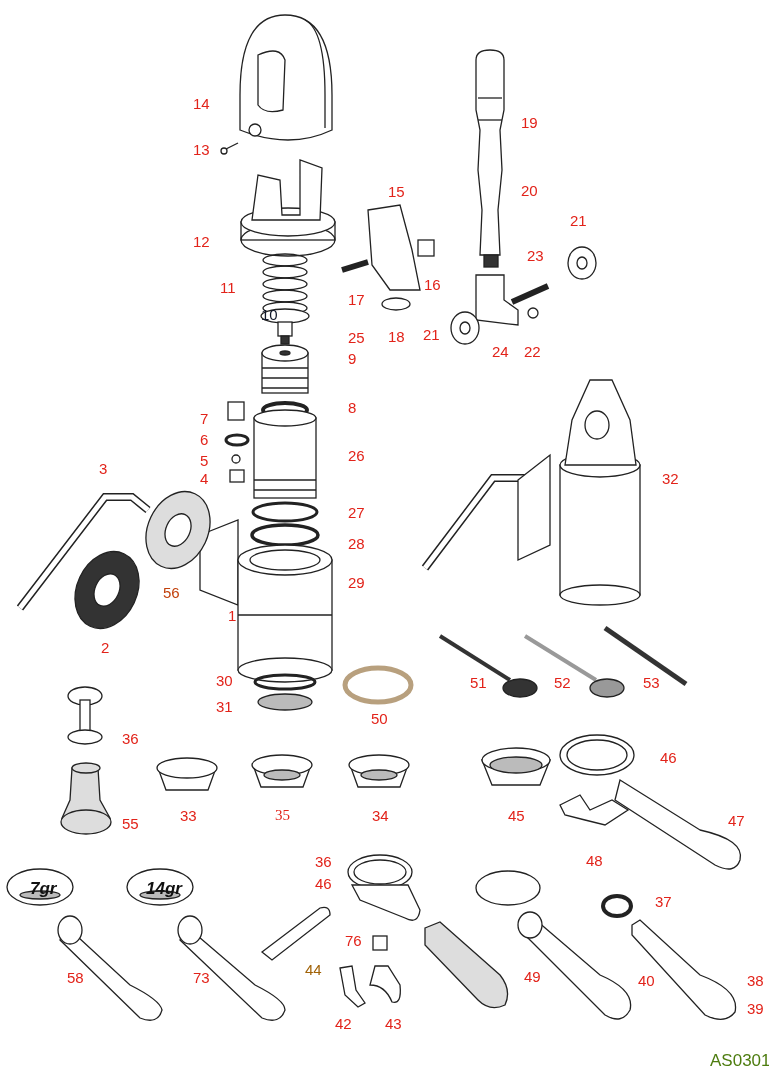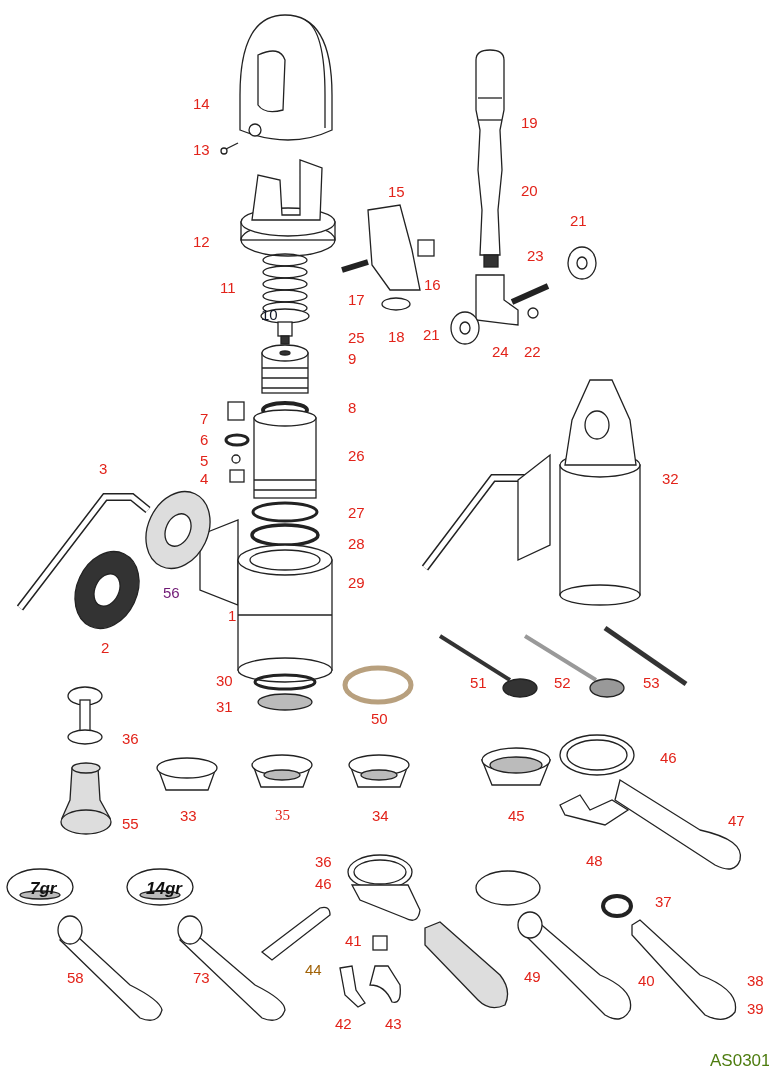--- a/index.html
+++ b/index.html
@@ -235,21 +235,21 @@
 <span class="lbl" style="left: 200px; top: 411px; color: rgb(226, 35, 26);">7</span>
 <span class="lbl" style="left: 200px; top: 432px; color: rgb(226, 35, 26);">6</span>
 <span class="lbl" style="left: 200px; top: 453px; color: rgb(226, 35, 26);">5</span>
 <span class="lbl" style="left: 200px; top: 471px; color: rgb(226, 35, 26);">4</span>
 <span class="lbl" style="left: 348px; top: 448px; color: rgb(226, 35, 26);">26</span>
 <span class="lbl" style="left: 348px; top: 505px; color: rgb(226, 35, 26);">27</span>
 <span class="lbl" style="left: 348px; top: 536px; color: rgb(226, 35, 26);">28</span>
 <span class="lbl" style="left: 348px; top: 575px; color: rgb(226, 35, 26);">29</span>
 <span class="lbl" style="left: 228px; top: 608px; color: rgb(226, 35, 26);">1</span>
 <span class="lbl" style="left: 99px; top: 461px; color: rgb(226, 35, 26);">3</span>
-<span class="lbl" style="left: 163px; top: 585px; color: #701a75;">56</span>
+<span class="lbl" style="left: 163px; top: 585px; color: #c2410c;">56</span>
 <span class="lbl" style="left: 101px; top: 640px; color: rgb(226, 35, 26);">2</span>
 <span class="lbl" style="left: 216px; top: 673px; color: rgb(226, 35, 26);">30</span>
 <span class="lbl" style="left: 216px; top: 699px; color: rgb(226, 35, 26);">31</span>
 <span class="lbl" style="left: 388px; top: 184px; color: rgb(226, 35, 26);">15</span>
 <span class="lbl" style="left: 424px; top: 277px; color: rgb(226, 35, 26);">16</span>
 <span class="lbl" style="left: 348px; top: 292px; color: rgb(226, 35, 26);">17</span>
 <span class="lbl" style="left: 388px; top: 329px; color: rgb(226, 35, 26);">18</span>
 <span class="lbl" style="left: 521px; top: 115px; color: rgb(226, 35, 26);">19</span>
 <span class="lbl" style="left: 521px; top: 183px; color: rgb(226, 35, 26);">20</span>
 <span class="lbl" style="left: 570px; top: 213px; color: rgb(226, 35, 26);">21</span>
@@ -266,21 +266,21 @@
 <span class="lbl" style="left: 122px; top: 816px; color: rgb(226, 35, 26);">55</span>
 <span class="lbl" style="left: 180px; top: 808px; color: rgb(226, 35, 26);">33</span>
 <span class="lbl" style="left: 275px; top: 808px; color: rgb(226, 35, 26); font-family: Liberation Serif, serif;">35</span>
 <span class="lbl" style="left: 372px; top: 808px; color: rgb(226, 35, 26);">34</span>
 <span class="lbl" style="left: 508px; top: 808px; color: rgb(226, 35, 26);">45</span>
 <span class="lbl" style="left: 660px; top: 750px; color: rgb(226, 35, 26);">46</span>
 <span class="lbl" style="left: 728px; top: 813px; color: rgb(226, 35, 26);">47</span>
 <span class="lbl" style="left: 586px; top: 853px; color: rgb(226, 35, 26);">48</span>
 <span class="lbl" style="left: 315px; top: 854px; color: rgb(226, 35, 26);">36</span>
 <span class="lbl" style="left: 315px; top: 876px; color: rgb(226, 35, 26);">46</span>
-<span class="lbl" style="left: 345px; top: 933px; color: rgb(226, 35, 26);">41</span>
+<span class="lbl" style="left: 345px; top: 933px; color: rgb(226, 35, 26);">76</span>
 <span class="lbl" style="left: 305px; top: 962px; color: #a16207;">44</span>
 <span class="lbl" style="left: 335px; top: 1016px; color: rgb(226, 35, 26);">42</span>
 <span class="lbl" style="left: 385px; top: 1016px; color: rgb(226, 35, 26);">43</span>
 <span class="lbl" style="left: 524px; top: 969px; color: rgb(226, 35, 26);">49</span>
 <span class="lbl" style="left: 67px; top: 970px; color: rgb(226, 35, 26);">58</span>
 <span class="lbl" style="left: 193px; top: 970px; color: rgb(226, 35, 26);">73</span>
 <span class="lbl" style="left: 638px; top: 973px; color: rgb(226, 35, 26);">40</span>
 <span class="lbl" style="left: 655px; top: 894px; color: rgb(226, 35, 26);">37</span>
 <span class="lbl" style="left: 747px; top: 973px; color: rgb(226, 35, 26);">38</span>
 <span class="lbl" style="left: 747px; top: 1001px; color: rgb(226, 35, 26);">39</span>

